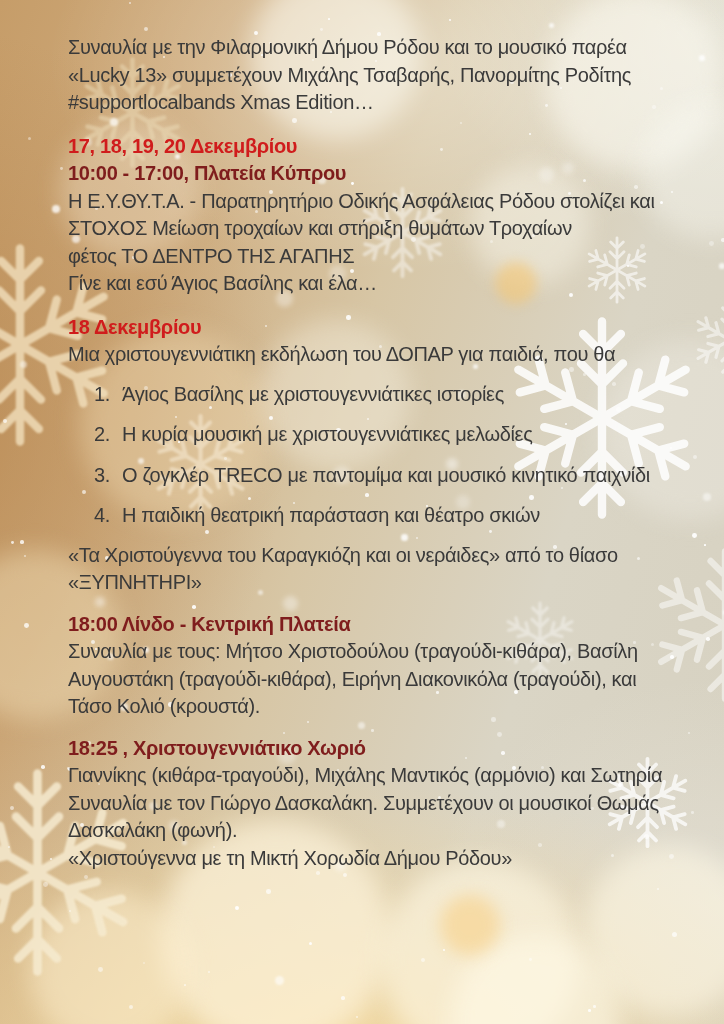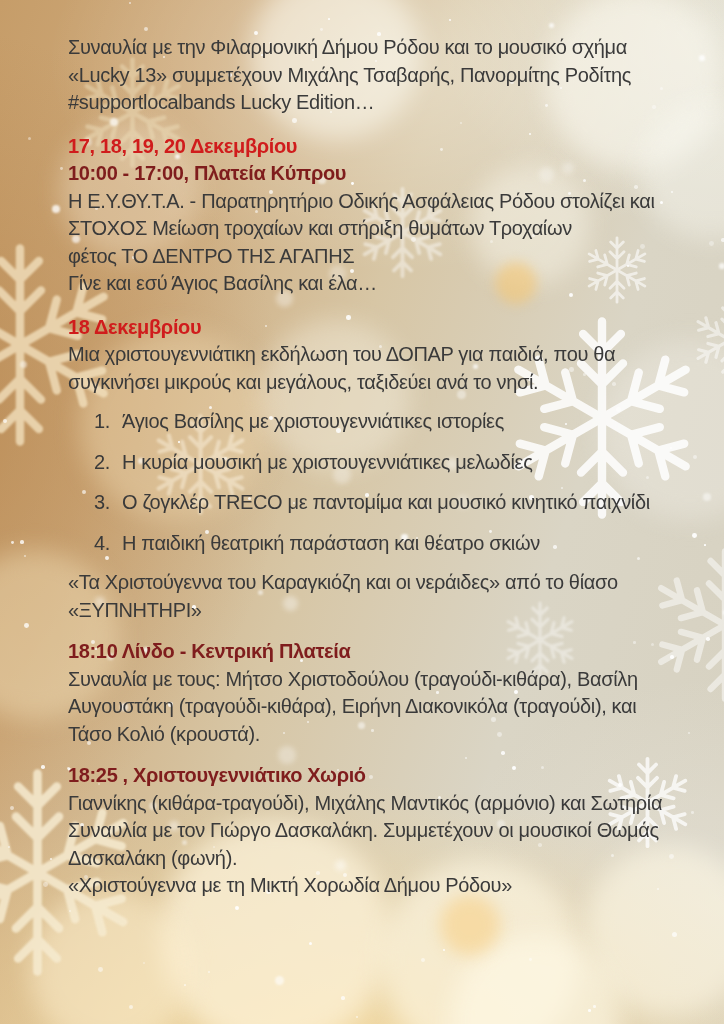--- a/index.html
+++ b/index.html
@@ -302,38 +302,37 @@
     <div class="dot" style="left: 169px; top: 821px; height: 9.6px; width: 9.6px; opacity: 0.48; filter: blur(2.5px);"></div>
     <div class="dot" style="left: 329px; top: 265px; height: 17.4px; width: 17.4px; opacity: 0.29; filter: blur(2.5px);"></div>
     <div class="dot" style="left: 446px; top: 458px; height: 12.3px; width: 12.3px; opacity: 0.43; filter: blur(2.5px);"></div>
     <div class="dot" style="left: 276px; top: 290px; height: 17.3px; width: 17.3px; opacity: 0.34; filter: blur(2.5px);"></div>
     <div class="dot" style="left: 283px; top: 596px; height: 15.3px; width: 15.3px; opacity: 0.36; filter: blur(2.5px);"></div>
   </div>
 
 <div class="content">
 
   <div class="para">
-    <div>Συναυλία με την Φιλαρμονική Δήμου Ρόδου  και το μουσικό σχήμα</div>
+    <div>Συναυλία με την Φιλαρμονική Δήμου Ρόδου  και το μουσικό παρέα</div>
     <div>«Lucky 13» συμμετέχουν Μιχάλης Τσαβαρής, Πανορμίτης Ροδίτης</div>
-    <div>#supportlocalbands Lucky Edition…</div>
+    <div>#supportlocalbands Xmas Edition…</div>
   </div>
 
   <div class="date mt16">17, 18, 19, 20 Δεκεμβρίου</div>
   <div class="sub">10:00 - 17:00, Πλατεία Κύπρου</div>
   <div class="para">
     <div>Η Ε.Υ.ΘΥ.Τ.Α. - Παρατηρητήριο Οδικής Ασφάλειας Ρόδου στολίζει και</div>
     <div>ΣΤΟΧΟΣ Μείωση τροχαίων και στήριξη θυμάτων Τροχαίων</div>
     <div>φέτος ΤΟ ΔΕΝΤΡΟ ΤΗΣ ΑΓΑΠΗΣ</div>
     <div>Γίνε και εσύ Άγιος Βασίλης και έλα…</div>
   </div>
 
   <div class="date mt16">18 Δεκεμβρίου</div>
   <div class="para">
     <div>Μια  χριστουγεννιάτικη εκδήλωση του ΔΟΠΑΡ για παιδιά, που θα</div>
-    <div>συγκινήσει μικρούς και μεγάλους, ταξιδεύει ανά το νησί.</div>
   </div>
 
   <div class="list">
     <div class="li">
       <span class="num">1.</span>
       <span>Άγιος Βασίλης με χριστουγεννιάτικες ιστορίες</span>
     </div>
     <div class="li">
       <span class="num">2.</span>
       <span>Η κυρία μουσική με χριστουγεννιάτικες μελωδίες</span>
@@ -346,21 +345,21 @@
       <span class="num">4.</span>
       <span>Η παιδική θεατρική παράσταση και θέατρο σκιών</span>
     </div>
   </div>
 
   <div class="para mt12">
     <div>«Τα Χριστούγεννα του Καραγκιόζη και οι νεράιδες» από το θίασο</div>
     <div>«ΞΥΠΝΗΤΗΡΙ»</div>
   </div>
 
-  <div class="sub mt14">18:10 Λίνδο - Κεντρική Πλατεία</div>
+  <div class="sub mt14">18:00 Λίνδο - Κεντρική Πλατεία</div>
   <div class="para">
     <div>Συναυλία με τους: Μήτσο Χριστοδούλου (τραγούδι-κιθάρα), Βασίλη</div>
     <div>Αυγουστάκη (τραγούδι-κιθάρα), Ειρήνη Διακονικόλα (τραγούδι), και</div>
     <div>Τάσο Κολιό (κρουστά).</div>
   </div>
 
   <div class="sub mt14">18:25 , Χριστουγεννιάτικο Χωριό</div>
   <div class="para">
     <div>Γιαννίκης (κιθάρα-τραγούδι), Μιχάλης Μαντικός (αρμόνιο) και Σωτηρία</div>
     <div>Συναυλία με τον Γιώργο Δασκαλάκη. Συμμετέχουν οι μουσικοί Θωμάς</div>

